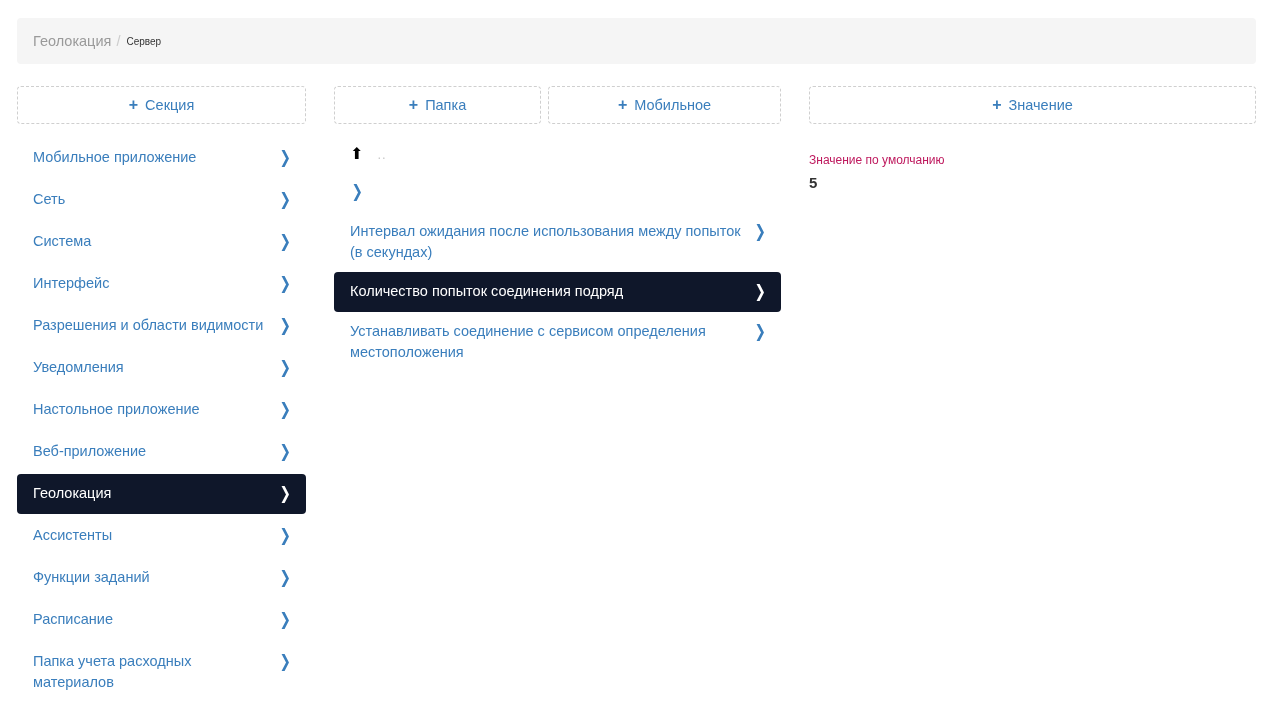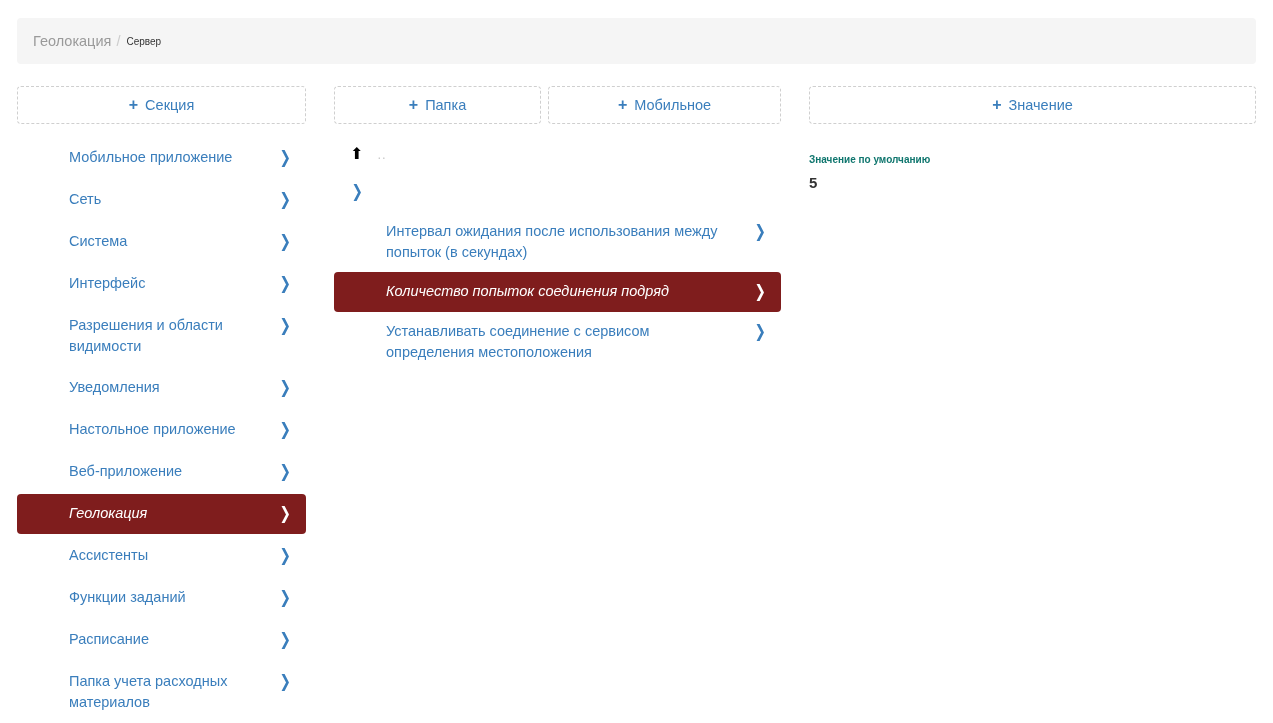--- a/index.html
+++ b/index.html
@@ -106,34 +106,32 @@
     padding: 9px 14px 9px 16px;
     color: #3a7ebc;
     font-size: 14.5px;
     line-height: 21px;
     cursor: pointer;
     min-height: 40px;
   }
   .row .row-label {
     flex: 1 1 auto;
     padding-right: 12px;
-    margin-left: 36px;
   }
   .row .chev {
     flex: 0 0 auto;
     color: #3a7ebc;
     font-size: 17px;
     font-weight: bold;
     line-height: 21px;
     transform: scaleX(0.8);
   }
   .row.selected {
-    background: #7f1d1d;
+    background: #0f172a;
     color: #ffffff;
-    font-style: italic;
   }
   .row.selected .chev { color: #ffffff; }
 
   
   .col-sections .row { margin-bottom: 2px; }
 
   
   .parent-row {
     display: flex;
     align-items: center;
@@ -148,24 +146,23 @@
     margin-right: 14px;
   }
   .parent-row .dots {
     color: #c8c8c8;
     font-size: 13px;
     letter-spacing: 1px;
   }
 
   
   .val-caption {
-    color: #0f766e;
-    font-size: 10px;
+    color: #be185d;
+    font-size: 12px;
     line-height: 20px;
-    font-weight: bold;
   }
   .val-number {
     color: #333333;
     font-size: 15px;
     font-weight: bold;
     line-height: 22px;
     margin-top: 2px;
   }
 </style>
 </head>

